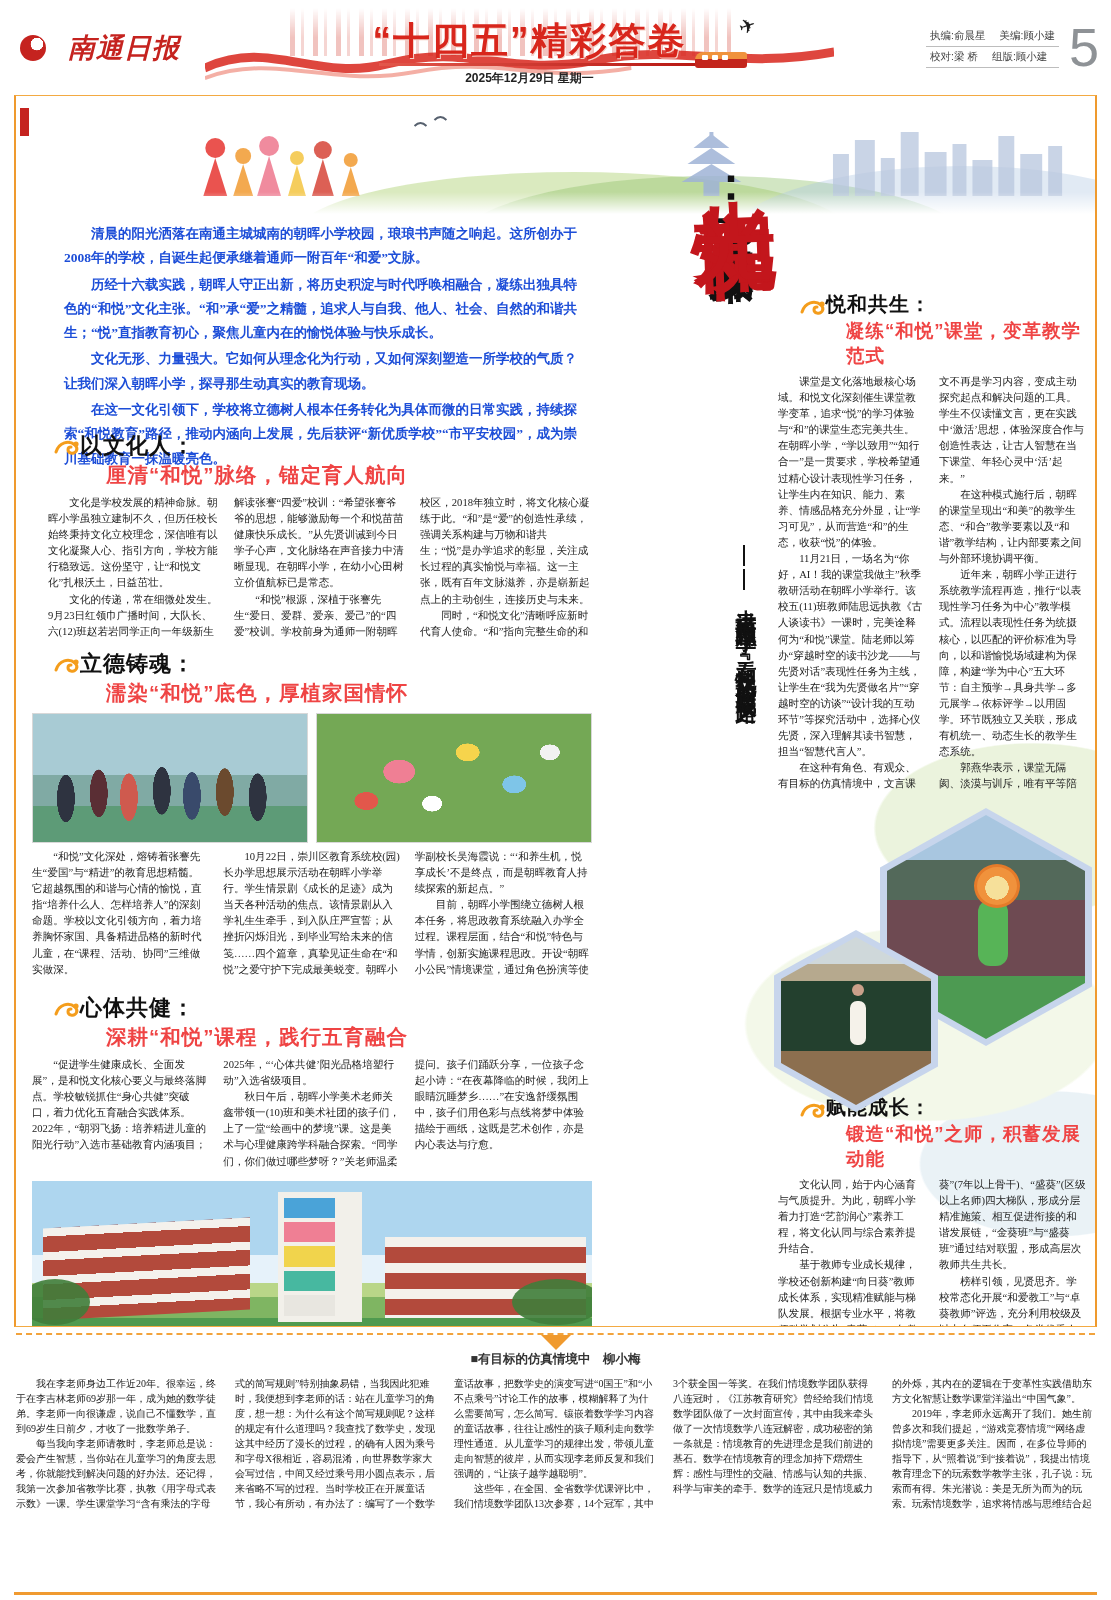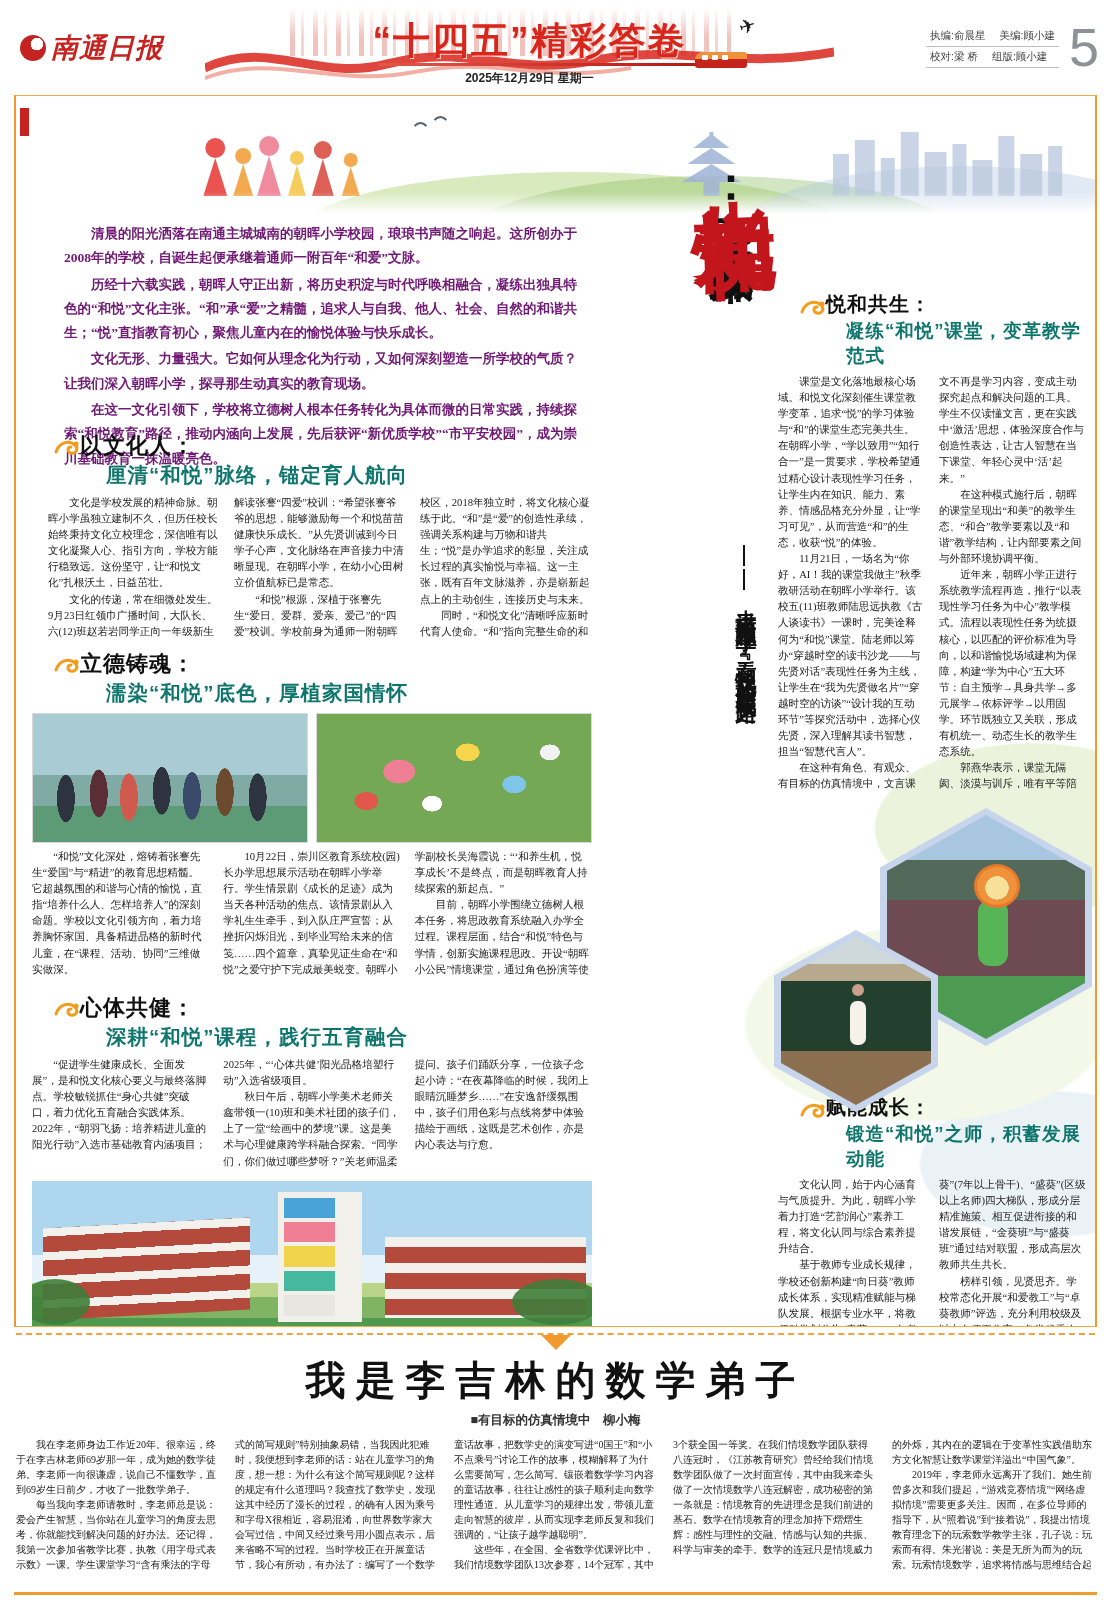--- a/index.html
+++ b/index.html
@@ -2,21 +2,21 @@
 <html><head>
 <meta charset="utf-8">
 <style>
   html,body{margin:0;padding:0;background:#fff;}
   body{width:1111px;height:1600px;position:relative;overflow:hidden;
        font-family:"Liberation Serif",serif;color:#1c1c1c;}
   .page{position:absolute;inset:0;}
 
   
   .masthead{height:95px;display:flex;align-items:center;padding:0 12px 0 20px;position:relative;box-sizing:border-box;}
-  .logo{display:flex;align-items:center;gap:5px;width:195px;flex:none;z-index:2;}
+  .logo{display:flex;align-items:center;gap:22px;width:195px;flex:none;z-index:2;}
   .logo-mark{width:26px;height:26px;border-radius:50%;flex:none;
      background:radial-gradient(circle at 65% 35%, #fff 0 26%, #c5231f 27%);}
   .logo-text{font-size:27px;font-weight:900;color:#c5231f;font-family:"Liberation Serif",serif;font-style:italic;letter-spacing:1px;}
   .mast-center{flex:1;position:relative;height:100%;}
   .skyline{position:absolute;left:12%;right:18%;top:8px;height:48px;opacity:.35;
      background:repeating-linear-gradient(90deg,#d8564a 0 5px,transparent 5px 11px,#e4897f 11px 14px,transparent 14px 23px);
      -webkit-mask-image:linear-gradient(180deg,transparent,#000 60%);mask-image:linear-gradient(180deg,transparent,#000 60%);}
   .ribbon-svg{position:absolute;left:-10px;right:0;top:30px;width:100%;height:60px;}
   .banner-title{position:absolute;left:50%;top:16px;transform:translateX(-50%);
      font-family:"Liberation Sans",sans-serif;font-size:37px;font-weight:900;color:#d8261c;
@@ -39,40 +39,40 @@
      border:1px solid #f3aa42;border-left:2px solid #ef9a2e;border-right:2px solid #ef9a2e;background:#fff;overflow:hidden;}
   .frame-deco{position:absolute;right:0;top:620px;width:420px;height:560px;pointer-events:none;opacity:.55;
      background:radial-gradient(260px 140px at 85% 20%,#dcebc3 0 60%,transparent 61%),
                 radial-gradient(300px 160px at 60% 55%,#eaf3d8 0 60%,transparent 61%),
                 radial-gradient(220px 120px at 90% 80%,#d9e8f0 0 60%,transparent 61%);}
   .banner-illustration{position:absolute;left:0;top:0;width:100%;height:118px;}
   .red-tab{position:absolute;left:4px;top:12px;width:9px;height:28px;background:#c5231f;}
 
   
   .intro{position:absolute;left:48px;top:126px;width:516px;}
-  .intro-p{margin:0 0 2px;text-indent:2em;font-size:13.5px;line-height:1.8;color:#701a75;font-weight:600;}
+  .intro-p{margin:0 0 2px;text-indent:2em;font-size:13.5px;line-height:1.8;color:#1d4ed8;font-weight:600;}
 
   
   .vertical-headline{position:absolute;left:578px;top:56px;height:1166px;width:178px;
      writing-mode:vertical-rl;display:flex;justify-content:flex-start;}
   .vh-main{line-height:1;}
   .vh-red{font-size:82px;font-weight:900;color:#c3161c;font-family:"Liberation Serif",serif;
      letter-spacing:-6px;display:inline-block;transform:rotate(-2deg);}
   .vh-black{font-size:45px;font-weight:900;color:#111;font-family:"Liberation Sans",sans-serif;letter-spacing:2px;}
   .vh-sub{margin-top:320px;margin-right:14px;font-size:21px;font-weight:700;color:#111;
      font-family:"Liberation Sans",sans-serif;letter-spacing:3px;line-height:1.15;}
 
   
   .left-zone{position:absolute;left:16px;top:335px;width:560px;height:889px;display:flex;flex-direction:column;gap:6px;}
   .right-zone{position:absolute;left:762px;top:195px;width:308px;height:1029px;display:flex;flex-direction:column;}
 
   .sec-head{display:flex;align-items:flex-start;margin:0 0 6px 22px;font-family:"Liberation Sans",sans-serif;}
   .swirl{flex:none;margin-top:6px;}
   .head-lines .t1{display:block;font-size:22px;font-weight:900;color:#101010;letter-spacing:1px;}
-  .head-lines .t2{display:block;font-size:20.5px;font-weight:800;color:#0f766e;padding-left:26px;letter-spacing:1px;white-space:nowrap;}
+  .head-lines .t2{display:block;font-size:20.5px;font-weight:800;color:#ef4444;padding-left:26px;letter-spacing:1px;white-space:nowrap;}
   .right-zone .head-lines .t1{font-size:20px;}
   .right-zone .head-lines .t2{font-size:18.5px;padding-left:20px;white-space:normal;}
 
   .sec-text{column-gap:14px;font-size:10.6px;line-height:1.52;overflow:hidden;color:#222;}
   .sec-text p{margin:0;text-indent:2em;}
   .cols3{column-count:3;height:148px;margin-left:16px;}
   .sec2-text{column-count:3;height:138px;}
   .sec3-text{column-count:3;height:118px;}
   .rcols{column-count:2;}
   .r1-text{height:428px;}
@@ -379,21 +379,20 @@
           </div>
 
       </section>
     </div>
   </main>
 
   <section class="bottom-article">
     <div class="dash-sep">
       <span class="tri"></span>
     </div>
-    <h1 class="b-headline">我是李吉林的数学弟子</h1>
     <div class="b-byline">■有目标的仿真情境中　柳小梅</div>
     <div class="b-cols">
 
     <p>我在李老师身边工作近20年。很幸运，终于在李吉林老师69岁那一年，成为她的数学徒弟。李老师一向很谦虚，说自己不懂数学，直到69岁生日前夕，才收了一批数学弟子。</p>
         <p>每当我向李老师请教时，李老师总是说：爱会产生智慧，当你站在儿童学习的角度去思考，你就能找到解决问题的好办法。还记得，我第一次参加省教学比赛，执教《用字母式表示数》一课。学生课堂学习“含有乘法的字母式的简写规则”特别抽象易错，当我因此犯难时，我便想到李老师的话：站在儿童学习的角度，想一想：为什么有这个简写规则呢？这样的规定有什么道理吗？我查找了数学史，发现这其中经历了漫长的过程，的确有人因为乘号和字母X很相近，容易混淆，向世界数学家大会写过信，中间又经过乘号用小圆点表示，后来省略不写的过程。当时学校正在开展童话节，我心有所动，有办法了：编写了一个数学童话故事，把数学史的演变写进“0国王”和“小不点乘号”讨论工作的故事，模糊解释了为什么需要简写，怎么简写。镶嵌着数学学习内容的童话故事，往往让感性的孩子顺利走向数学理性通道。从儿童学习的规律出发，带领儿童走向智慧的彼岸，从而实现李老师反复和我们强调的，“让孩子越学越聪明”。</p>
         <p>这些年，在全国、全省数学优课评比中，我们情境数学团队13次参赛，14个冠军，其中3个获全国一等奖。在我们情境数学团队获得八连冠时，《江苏教育研究》曾经给我们情境数学团队做了一次封面宣传，其中由我来牵头做了一次情境数学八连冠解密，成功秘密的第一条就是：情境教育的先进理念是我们前进的基石。数学在情境教育的理念加持下熠熠生辉：感性与理性的交融、情感与认知的共振、科学与审美的牵手。数学的连冠只是情境威力的外烁，其内在的逻辑在于变革性实践借助东方文化智慧让数学课堂洋溢出“中国气象”。</p>
         <p>2019年，李老师永远离开了我们。她生前曾多次和我们提起，“游戏竞赛情境”“网络虚拟情境”需要更多关注。因而，在多位导师的指导下，从“照着说”到“接着说”，我提出情境教育理念下的玩索数学教学主张，孔子说：玩索而有得。朱光潜说：美是无所为而为的玩索。玩索情境数学，追求将情感与思维结合起来，注重形式与内容的和谐，在感性中蕴含理性，引导学生拥有与周围世界互动的数学之眼、数学之思和数学之用。</p>
       </div>
     <div class="bottom-rule"></div>
   </section>

